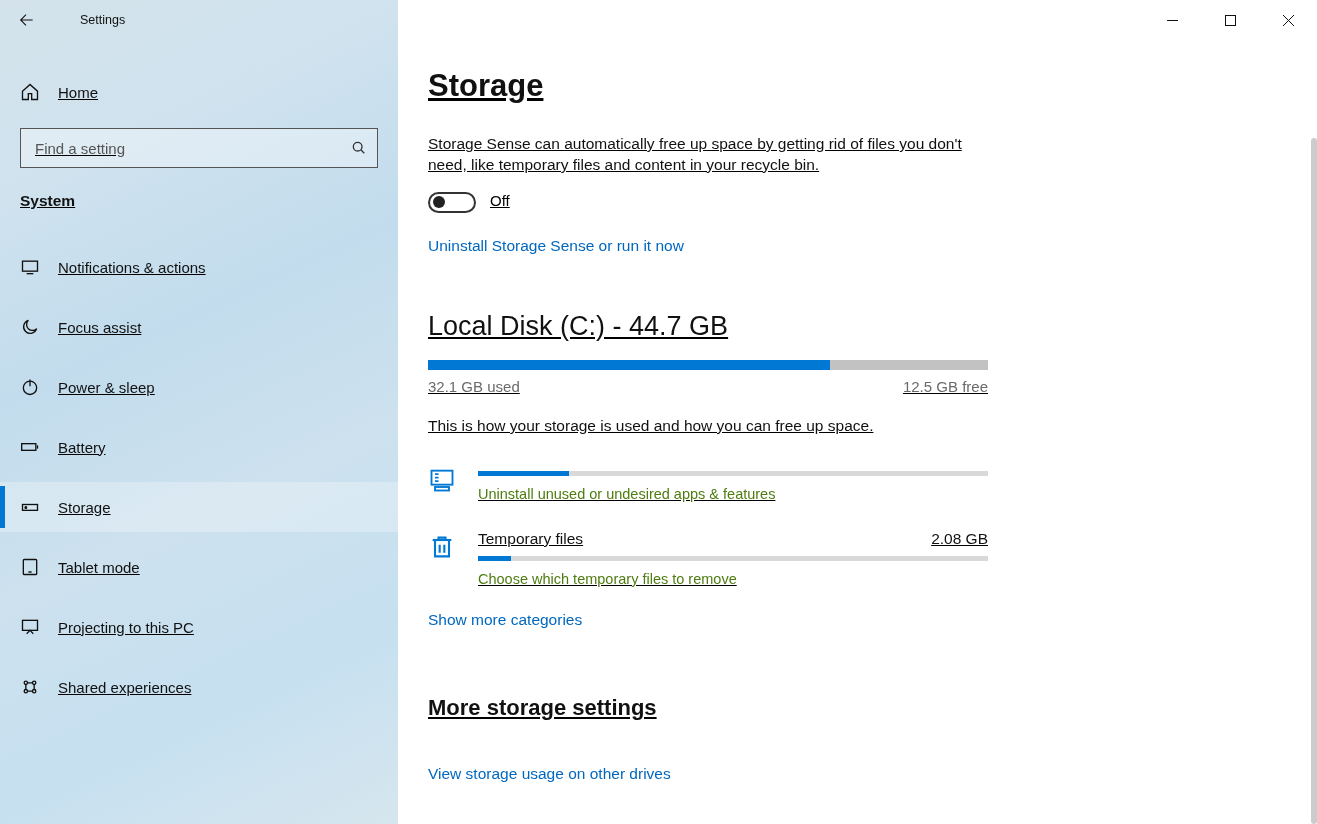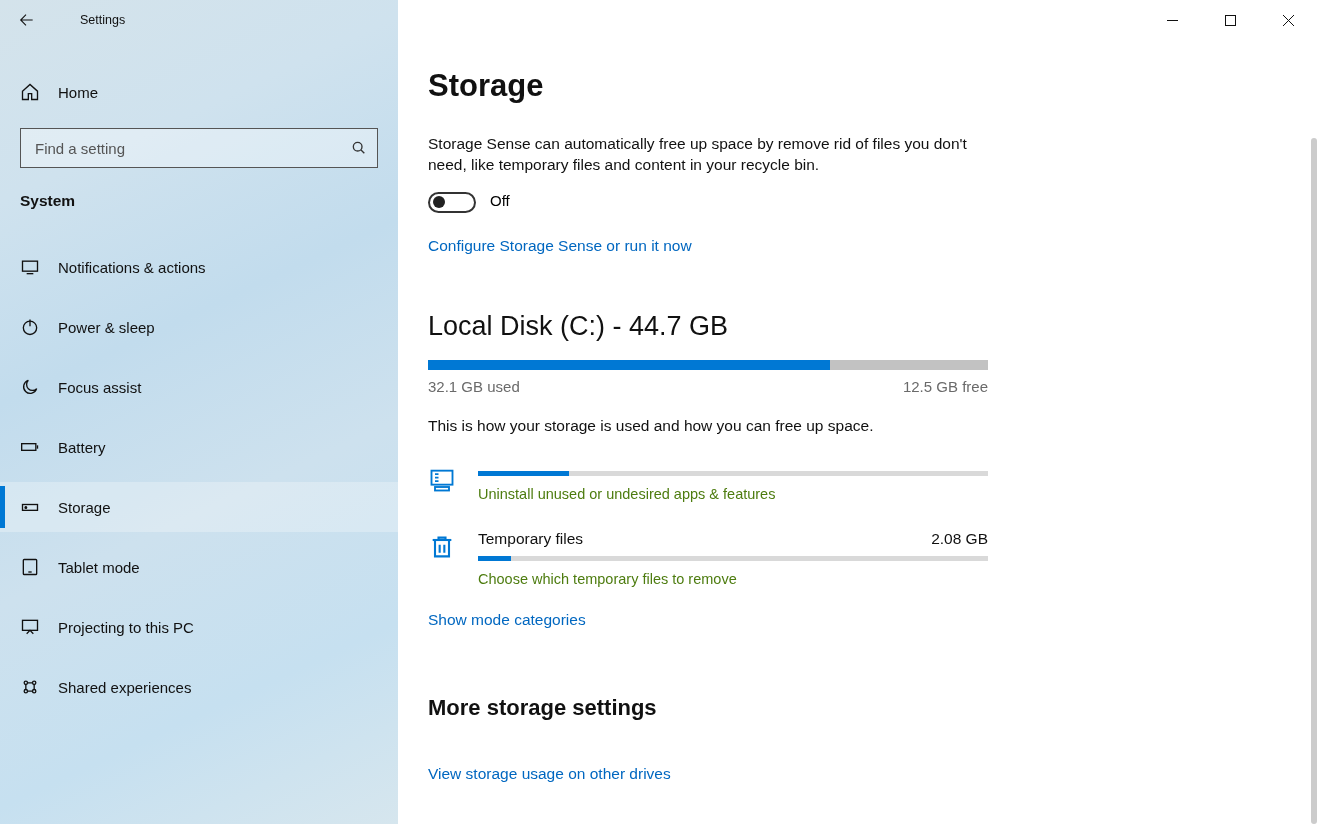--- a/index.html
+++ b/index.html
@@ -55,20 +55,21 @@
     justify-content: center;
     font-size: 10px;
     color: #111;
   }
   .win-btn svg { width: 11px; height: 11px; }
   
   .layout {
     position: absolute;
     top: 0; left: 0; right: 0; bottom: 0;
     display: flex;
+    text-decoration: underline;
   }
   .sidebar {
     width: 398px;
     background: linear-gradient(155deg,
        #d4e3eb 0%,
        #cfe2ee 20%,
        #c2dced 40%,
        #cde1ee 60%,
        #c6e0f0 80%,
        #d6e6ee 100%);
@@ -296,33 +297,33 @@
           <svg viewBox="0 0 24 24" fill="none" stroke="currentColor" stroke-width="1.6">
               <rect x="3" y="5" width="18" height="12"></rect>
               <path d="M8 20h8"></path>
             </svg>
         </span>
         <span>Notifications &amp; actions</span>
       </div>
       <div class="nav-item">
         <span class="icon">
           <svg viewBox="0 0 24 24" fill="none" stroke="currentColor" stroke-width="1.6">
+              <path d="M20 14a8 8 0 1 1-10-10 7 7 0 0 0 10 10z"></path>
+            </svg>
+        </span>
+        <span>Focus assist</span>
+      </div>
+      <div class="nav-item">
+        <span class="icon">
+          <svg viewBox="0 0 24 24" fill="none" stroke="currentColor" stroke-width="1.6">
               <circle cx="12" cy="13" r="8"></circle>
               <path d="M12 3v8"></path>
             </svg>
         </span>
         <span>Power &amp; sleep</span>
-      </div>
-      <div class="nav-item">
-        <span class="icon">
-          <svg viewBox="0 0 24 24" fill="none" stroke="currentColor" stroke-width="1.6">
-              <path d="M20 14a8 8 0 1 1-10-10 7 7 0 0 0 10 10z"></path>
-            </svg>
-        </span>
-        <span>Focus assist</span>
       </div>
       <div class="nav-item">
         <span class="icon">
           <svg viewBox="0 0 24 24" fill="none" stroke="currentColor" stroke-width="1.6">
               <rect x="2" y="8" width="17" height="8"></rect>
               <path d="M21 10v4"></path>
             </svg>
         </span>
         <span>Battery</span>
       </div>
@@ -366,30 +367,30 @@
         <span>Shared experiences</span>
       </div>
     </div>
   </div>
 
   <div class="main">
     <div class="scroll-track"></div>
 
     <div class="page-title">Storage</div>
 
-    <div class="para">Storage Sense can automatically free up space by remove rid of files you don't need, like temporary files and content in your recycle bin.</div>
+    <div class="para">Storage Sense can automatically free up space by getting rid of files you don't need, like temporary files and content in your recycle bin.</div>
 
     <div class="toggle-row">
       <div class="toggle">
         <div class="toggle-knob"></div>
       </div>
       <span class="toggle-label">Off</span>
     </div>
 
-    <a class="link mt">Configure Storage Sense or run it now</a>
+    <a class="link mt">Uninstall Storage Sense or run it now</a>
 
     <div class="heading2">Local Disk (C:) - 44.7 GB</div>
 
     <div class="disk-bar">
       <div class="disk-bar-fill" id="disk-fill" style="width: 71.8%;"></div>
     </div>
     <div class="disk-stats">
       <span>32.1 GB used</span>
       <span>12.5 GB free</span>
     </div>
@@ -426,21 +427,21 @@
           <span>Temporary files</span>
           <span>2.08 GB</span>
         </div>
         <div class="cat-bar">
           <div class="cat-bar-fill" id="cat-fill-1" style="width: 6.5%;"></div>
         </div>
         <div class="cat-sub">Choose which temporary files to remove</div>
       </div>
     </div>
 
-    <a class="link mt">Show mode categories</a>
+    <a class="link mt">Show more categories</a>
 
     <div class="heading3">More storage settings</div>
 
     <a class="link mt2">View storage usage on other drives</a>
   </div>
 </div>
 
 <div class="title-bar">
   <div class="title-bar-left">
     <div class="back-btn">

